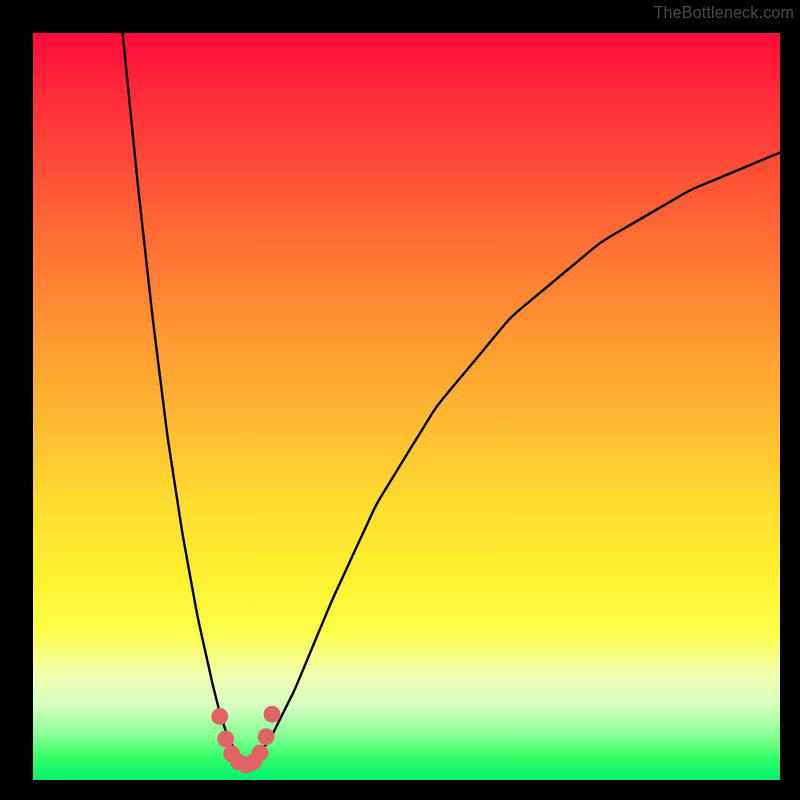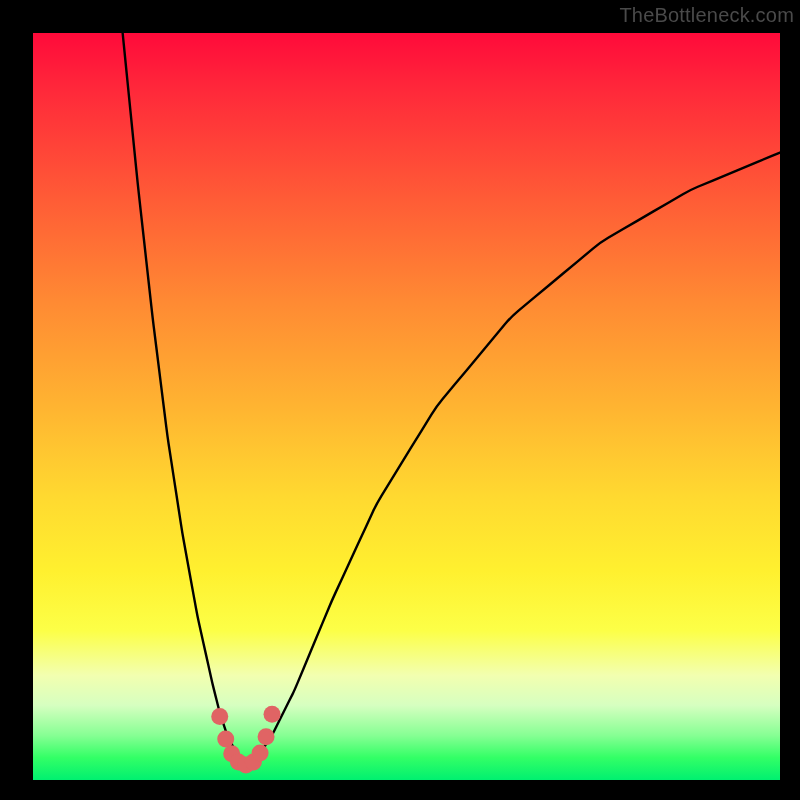--- a/index.html
+++ b/index.html
@@ -14,21 +14,21 @@
     width: 800px;
     height: 800px;
     background: #000000;
     position: relative;
   }
   .watermark {
     position: absolute;
     top: 4px;
     right: 6px;
     color: #4a4a4a;
-    font-size: 20px;
+    font-size: 16px;
     font-weight: 400;
     letter-spacing: 0.2px;
     z-index: 10;
   }
   .plot {
     position: absolute;
     background: linear-gradient(to bottom,
       #ff0a3a 0%,
       #ff2a3a 8%,
       #ff5b36 22%,

